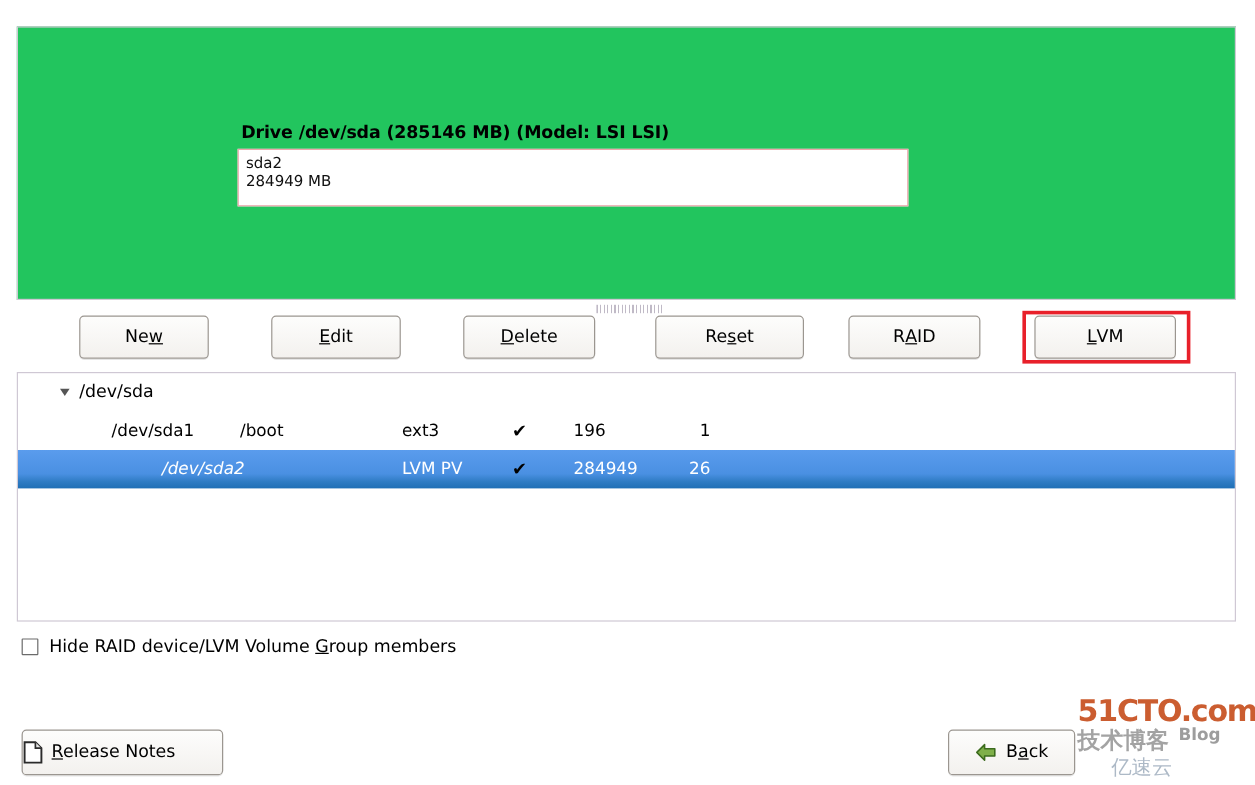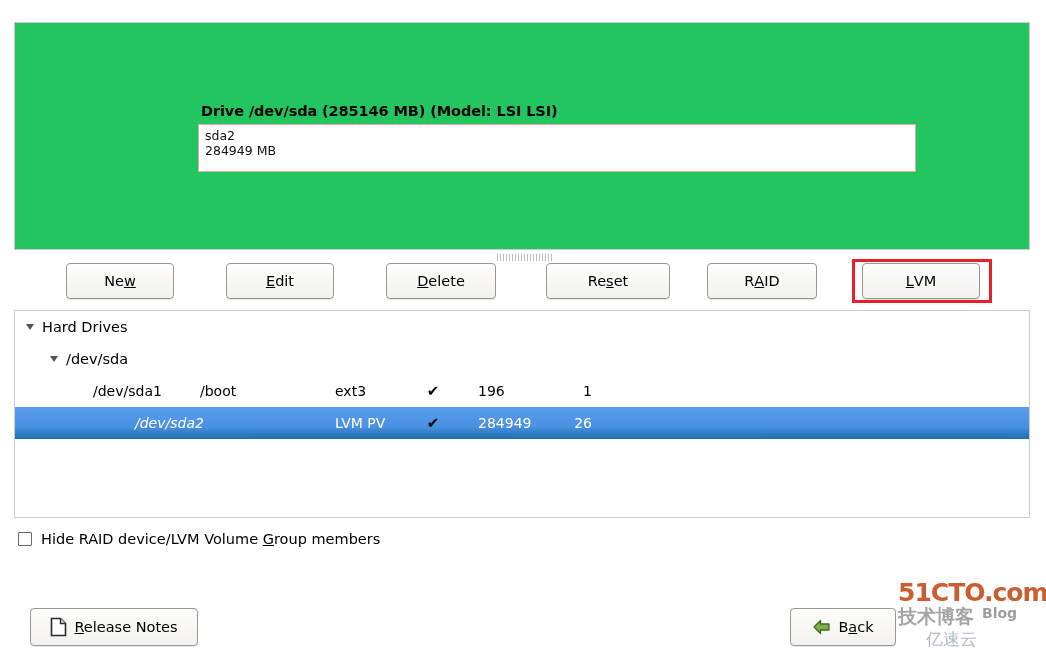--- a/index.html
+++ b/index.html
@@ -17,21 +17,21 @@
     background:#22c55e;
     border:1px solid #cfc8d4;
     box-sizing:border-box;
   }
   #drive-title{
     position:absolute;left:186px;top:80px;
     font-weight:bold;font-size:14.5px;color:#000;
     letter-spacing:-0.1px;white-space:nowrap;
   }
   #drive-bar{
-    position:absolute;left:183px;top:101px;width:718px;height:48px;
+    position:absolute;left:183px;top:101px;width:559px;height:48px;
     border:1.5px solid #eca6ab;
     background:#ffffff;
     box-sizing:border-box;
   }
   #drive-bar .part-label{
     position:absolute;left:6px;top:3px;
     font-size:12.5px;line-height:15px;color:#111;white-space:nowrap;
   }
 
   
@@ -143,24 +143,23 @@
   #hide-box{
     width:14px;height:14px;border:1.5px solid #6b6b6b;background:#fff;
     margin-right:9px;box-sizing:border-box;border-radius:1px;
   }
 
   
   #btn-release{
     position:absolute;left:18px;top:608px;width:168px;height:38px;
     background:linear-gradient(#fdfdfc,#f3f1ee);
     border:1px solid #9b9690;border-radius:4px;
-    display:flex;align-items:center;justify-content:center;
+    display:flex;align-items:center;justify-content:flex-start;
     font-size:14.5px;box-sizing:border-box;cursor:default;
     box-shadow:0 1px 0 rgba(0,0,0,.10);
-    margin-left:12px;
   }
   #btn-back{
     position:absolute;left:790px;top:608px;width:106px;height:38px;
     background:linear-gradient(#fdfdfc,#f3f1ee);
     border:1px solid #9b9690;border-radius:4px;
     display:flex;align-items:center;justify-content:center;
     font-size:14.5px;box-sizing:border-box;cursor:default;
     box-shadow:0 1px 0 rgba(0,0,0,.10);
   }
   .ico{display:inline-flex;margin-right:7px;}
@@ -230,24 +229,20 @@
   </div>
   <div class="gbtn" id="btn-lvm">
     <span class="acc">L</span>
       <span>VM</span>
   </div>
   <div id="lvm-highlight"></div>
 </div>
 
 <div id="table-panel">
 
-  <div class="trow group" id="row-harddrives">
-    <span class="tri"></span>
-    <span>Hard Drives</span>
-  </div>
 
   <div class="trow group" id="row-sda">
     <span class="tri"></span>
     <span>/dev/sda</span>
   </div>
 
   <div class="trow" id="row-sda1">
     <span class="cell c-device">/dev/sda1</span>
     <span class="cell c-mount">/boot</span>
     <span class="cell c-type">ext3</span>

